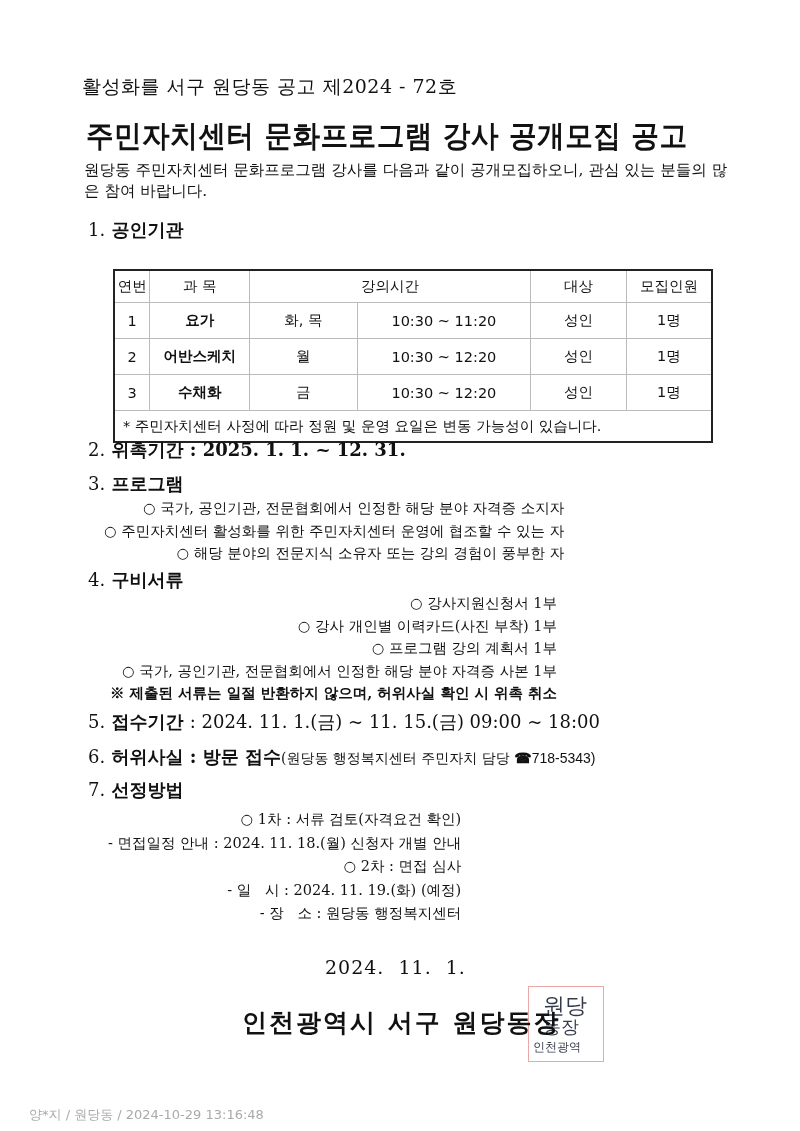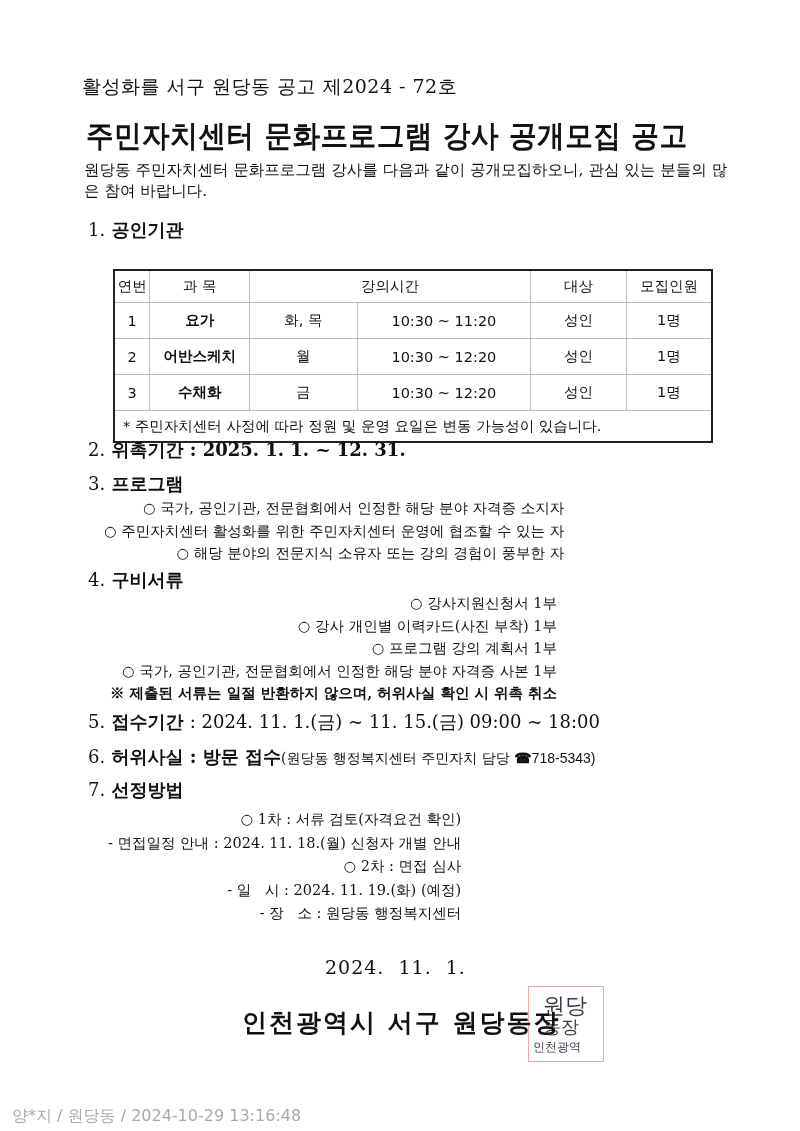--- a/index.html
+++ b/index.html
@@ -21,21 +21,21 @@
   #recruit-table { position:absolute; left:113px; top:269px; width:600px; border:2px solid #222; border-collapse:collapse; font-family:"DejaVu Sans","Liberation Sans",sans-serif; font-size:14.5px; }
   #recruit-table td, #recruit-table th { border:1px solid #bbb; height:35px; padding:0; text-align:center; font-weight:normal; }
   #recruit-table th { height:31px; }
   #recruit-table td.subject { font-weight:bold; }
   #recruit-table td.note { text-align:left; padding-left:8px; height:30px; font-size:14.5px; }
 
   #date { left:325px; top:956px; font-size:19px; letter-spacing:1px; }
   #issuer { left:242px; top:1006px; font-size:25px; font-weight:bold; letter-spacing:2px; }
   #seal { left:528px; top:986px; width:74px; height:74px; border:1.5px solid #e79a9a; opacity:0.85; }
   #seal .glyph { position:absolute; color:#0f172a; font-size:18px; font-family:Liberation Sans, sans-serif; }
-  #footer-stamp { left:12px; top:1106px; font-size:16px; color:#aaa; font-family:"DejaVu Sans","Liberation Sans",sans-serif; }
+  #footer-stamp { left:29px; top:1106px; font-size:13px; color:#aaa; font-family:"DejaVu Sans","Liberation Sans",sans-serif; }
 </style>
 </head>
 <body>
 
 <div class="abs serif" id="notice-number">활성화를 서구 원당동 공고 제2024 - 72호</div>
 <div class="abs sans" id="main-title">주민자치센터 문화프로그램 강사 공개모집 공고</div>
 <div class="abs serif" id="intro">원당동 주민자치센터 문화프로그램 강사를 다음과 같이 공개모집하오니, 관심 있는 분들의 많은 참여 바랍니다.</div>
 
 <div class="abs serif section-head" style="left:88px; top:218px;">
   <span class="num">1.</span>

